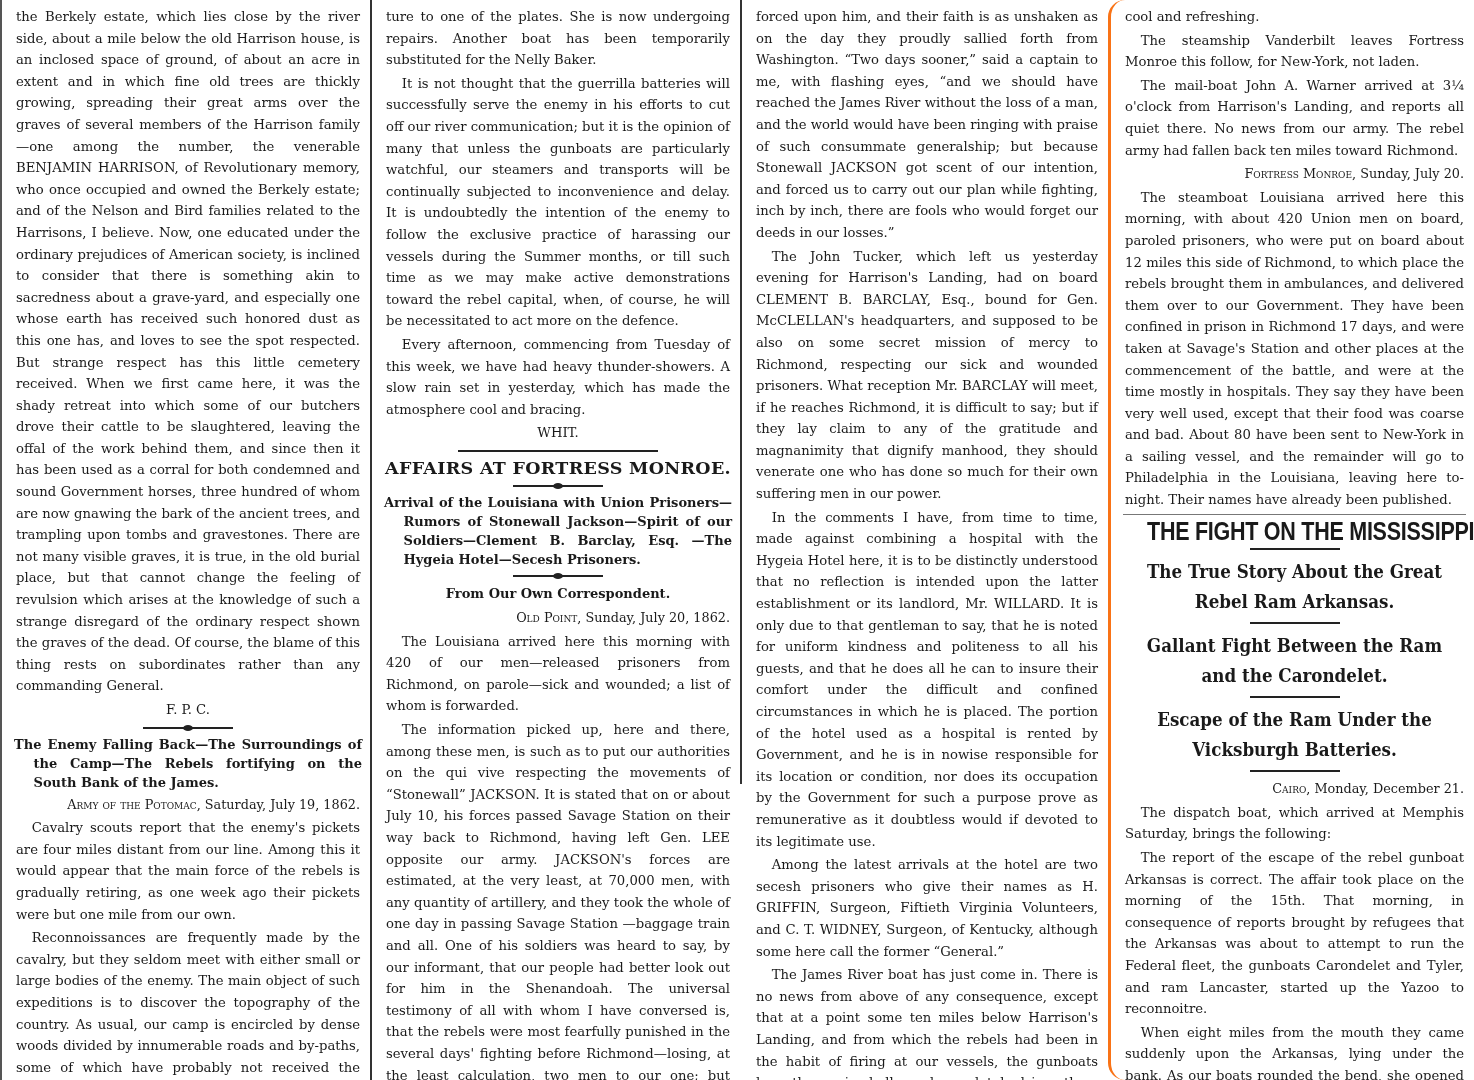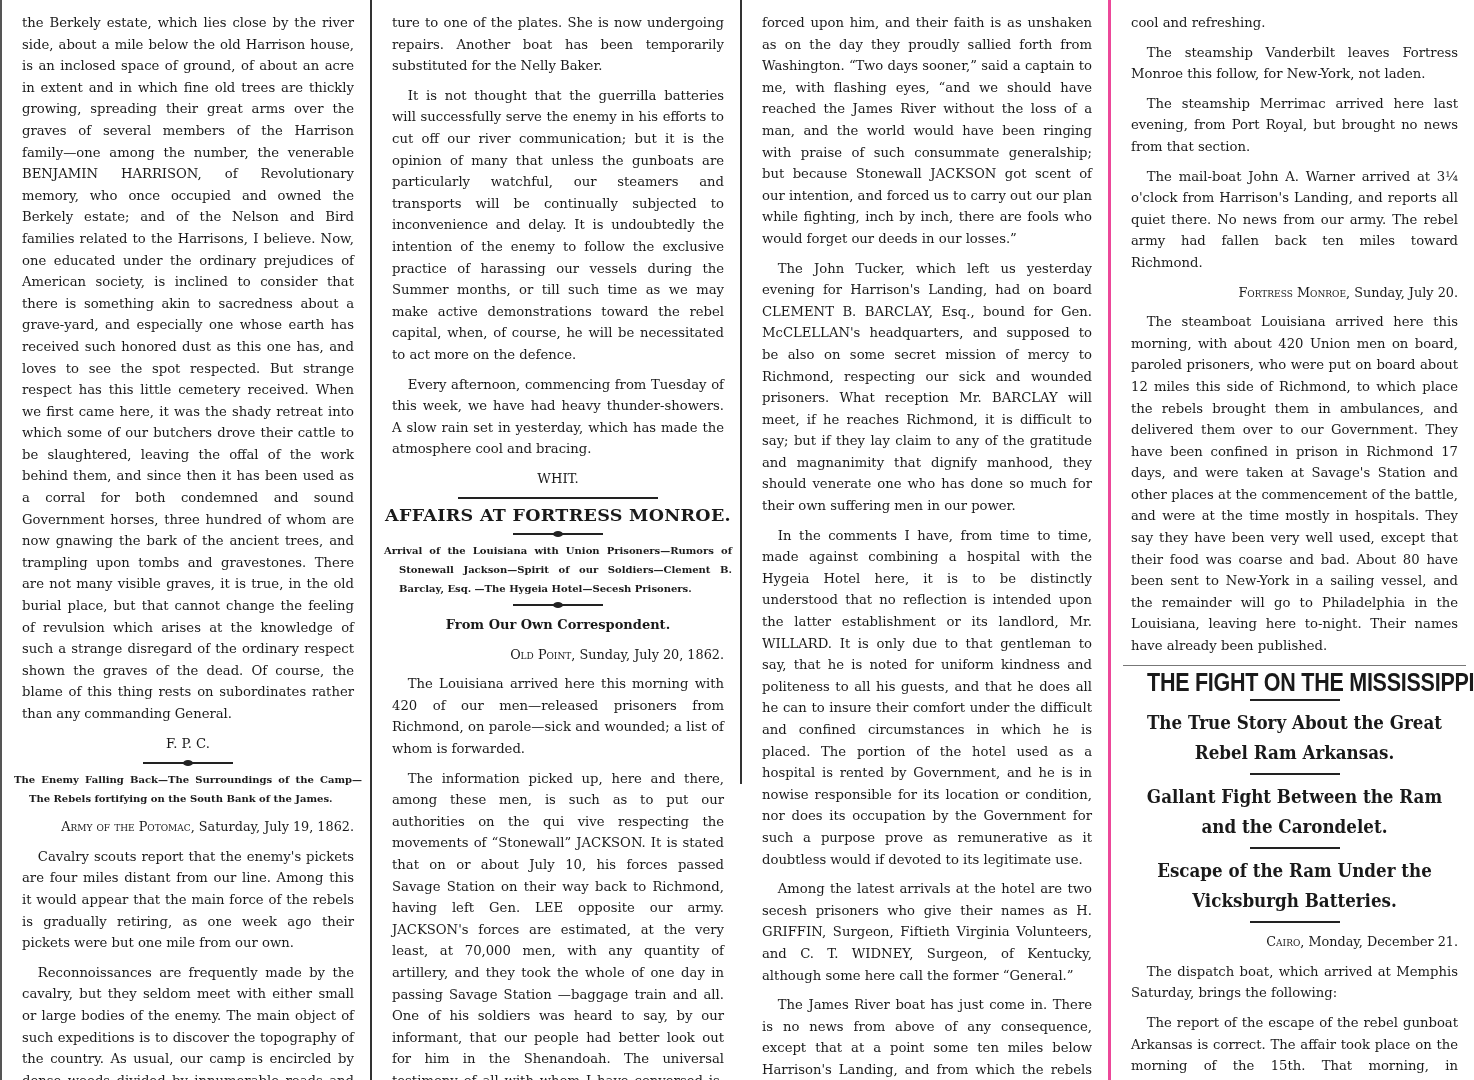--- a/index.html
+++ b/index.html
@@ -1,30 +1,30 @@
 <!DOCTYPE html>
 <html><head>
 <meta charset="utf-8">
 <style>
   html, body { margin: 0; padding: 0; background: #ffffff; }
   body { width: 1474px; height: 1080px; overflow: hidden; position: relative; font-family: "DejaVu Serif", serif; color: #1a1a1a; }
   .col { position: absolute; top: 0; box-sizing: border-box; padding: 4px 8px 0 12px; font-size: 13.2px; line-height: 21.6px; text-align: justify; }
-  .col p { margin: 8px; text-indent: 1.2em; }
+  .col p { margin: 2px; text-indent: 1.2em; }
   .col p.noindent { text-indent: 0; }
   .col1 { left: 0; width: 370px; height: 1080px; border-left: 2px solid #555; }
   .col2 { left: 370px; width: 370px; height: 1080px; border-left: 2px solid #333; }
   .col3 { left: 740px; width: 368px; height: 784px; border-left: 2px solid #333; }
-  .col4 { left: 1108px; width: 366px; height: 1080px; border-left: 3px solid #ec4899; }
+  .col4 { left: 1108px; width: 366px; height: 1080px; border-left: 3px solid #f97316; border-radius: 17px; }
   .sc { font-variant: small-caps; }
   .dateline { text-align: right; font-size: 12.8px; margin: 0; text-indent: 0 !important; }
   .sig { display: flex; justify-content: center; text-indent: 0 !important; }
   .rule { width: 90px; height: 2px; background: #222; margin: 6px auto; position: relative; }
   .rule.dot::after { content: ""; position: absolute; left: 40px; top: -2px; width: 10px; height: 6px; background: #222; border-radius: 50%; }
   .rule.long { width: 200px; }
-  .head-bold { font-family: "DejaVu Serif", serif; font-weight: bold; font-size: 10px; line-height: 19px; text-indent: -1.5em !important; padding-left: 1.5em; margin: 2px 0 !important; text-align: justify; }
+  .head-bold { font-family: "DejaVu Serif", serif; font-weight: bold; font-size: 13px; line-height: 19px; text-indent: -1.5em !important; padding-left: 1.5em; margin: 2px 0 !important; text-align: justify; }
   .headline-cap { font-family: "DejaVu Serif", serif; font-weight: bold; font-size: 17.5px; letter-spacing: 0.3px; text-align: center; margin: 4px 0 !important; text-indent: 0 !important; }
   .corresp { text-align: center; font-weight: bold; text-indent: 0 !important; font-size: 13px; }
   .big-head { font-family: "Liberation Sans", sans-serif; font-weight: bold; font-size: 25px; letter-spacing: -0.3px; text-align: center; transform: scaleX(0.86); transform-origin: center; white-space: nowrap; margin: 6px 0 4px !important; text-indent: 0 !important; }
   .sub-head { font-family: "DejaVu Serif", serif; font-size: 19px; line-height: 30px; text-align: center; text-indent: 0 !important; font-weight: bold; transform: scaleX(0.88); margin: 2px 0 !important; }
   .sub-head.heavy { font-weight: 900; }
   .rule-line { height: 1px; background: #777; margin: 3px 0; }
 </style>
 </head>
 <body>
 
@@ -73,21 +73,20 @@
       <span>NEMO.</span>
     </p>
   <div class="rule long"></div>
   <p class="head-bold">An Attack on Suffolk Apprehended—All Quiet on the James River—The Rebels Falling Back toward Richmond.</p>
 
 </div>
 
 <div class="col col4">
   <p class="noindent">cool and refreshing.</p>
   <p>The steamship Vanderbilt leaves Fortress Monroe this follow, for New-York, not laden.</p>
-  <p>The steamship Merrimac arrived here last evening, from Port Royal, but brought no news from that section.</p>
   <p>The mail-boat John A. Warner arrived at 3¼ o'clock from Harrison's Landing, and reports all quiet there. No news from our army. The rebel army had fallen back ten miles toward Richmond.</p>
   <p class="dateline"><span class="sc">Fortress Monroe</span><span>, Sunday, July 20.</span></p>
   <p>The steamboat Louisiana arrived here this morning, with about 420 Union men on board, paroled prisoners, who were put on board about 12 miles this side of Richmond, to which place the rebels brought them in ambulances, and delivered them over to our Government. They have been confined in prison in Richmond 17 days, and were taken at Savage's Station and other places at the commencement of the battle, and were at the time mostly in hospitals. They say they have been very well used, except that their food was coarse and bad. About 80 have been sent to New-York in a sailing vessel, and the remainder will go to Philadelphia in the Louisiana, leaving here to-night. Their names have already been published.</p>
   <div class="rule-line"></div>
   <p class="big-head">THE FIGHT ON THE MISSISSIPPI.</p>
   <div class="rule"></div>
   <p class="sub-head">The True Story About the Great Rebel Ram Arkansas.</p>
   <div class="rule"></div>
   <p class="sub-head heavy">Gallant Fight Between the Ram and the Carondelet.</p>
   <div class="rule"></div>

